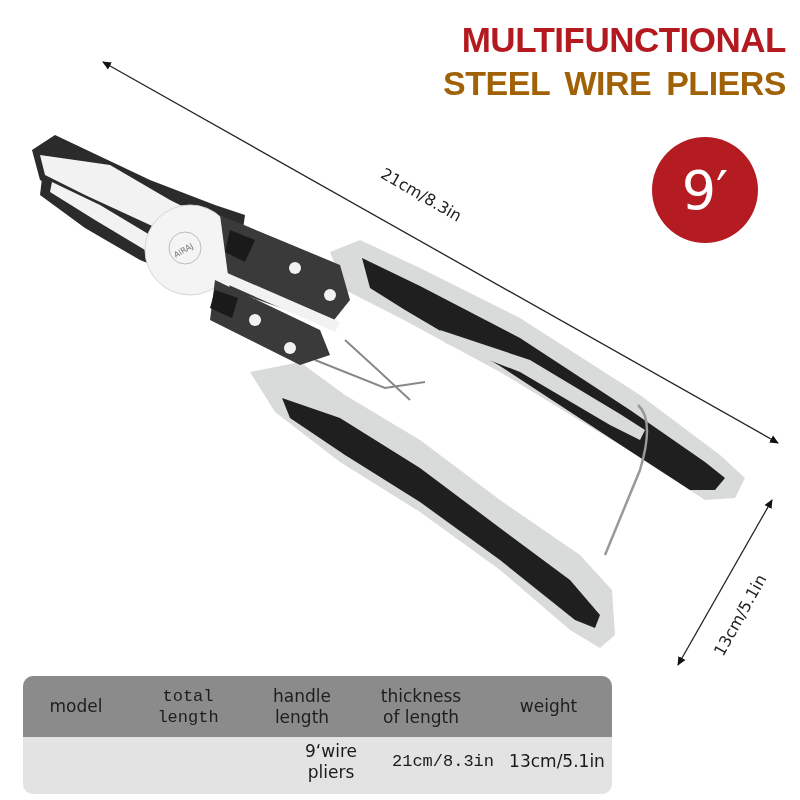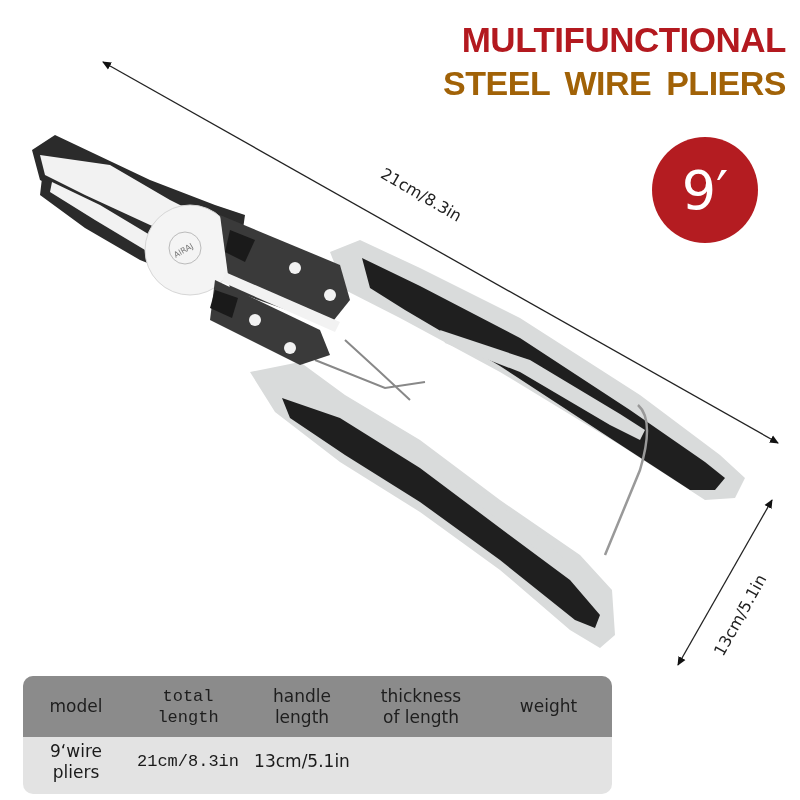--- a/index.html
+++ b/index.html
@@ -14,21 +14,21 @@
            font-family:"DejaVu Sans", sans-serif; font-size:54px; font-weight:normal; }
   .pliers-svg { position:absolute; left:0; top:0; width:800px; height:800px; }
   .dim-label { position:absolute; font-family:"DejaVu Sans", sans-serif; font-size:16px; color:#222;
                transform-origin:left top; white-space:nowrap; }
   .dim-total { left:387px; top:164px; transform:rotate(30deg); }
   .dim-handle { left:710px; top:650px; transform:rotate(-61deg); }
   .spec-table { position:absolute; left:23px; top:660px; width:589px; height:118px; border-radius:10px;
                 overflow:hidden; background:#e3e3e3;margin-top:16px; }
   .spec-row { display:flex; width:100%; }
   .spec-head { background:#8b8b8b; height:61px; }
-  .spec-body { height:49px; }
+  .spec-body { height:49px;justify-content:flex-end; }
   .cell { display:flex; align-items:center; justify-content:center; text-align:center;
           font-family:"DejaVu Sans", sans-serif; font-size:17px; line-height:21px; color:#1a1a1a; }
   .spec-head .cell { color:#1e1e1e; }
   .c1 { width:106px; } .c2 { width:118px;font-family:Liberation Mono, monospace; } .c3 { width:110px; } .c4 { width:128px; } .c5 { width:127px; }
 </style>
 </head>
 <body>
 
 <div class="title title-1">MULTIFUNCTIONAL</div>
 <div class="title title-2">STEEL WIRE  PLIERS</div>

